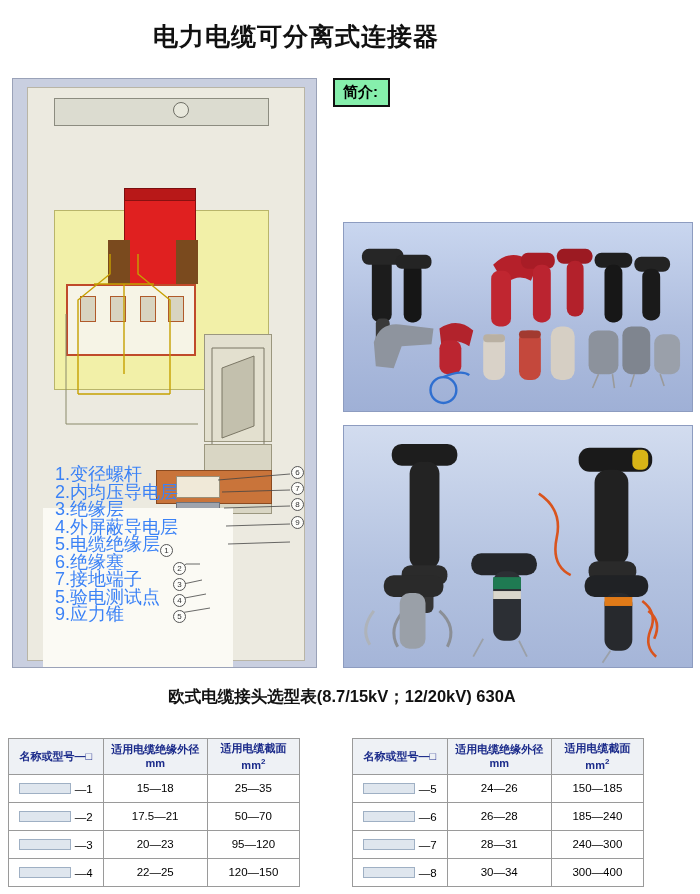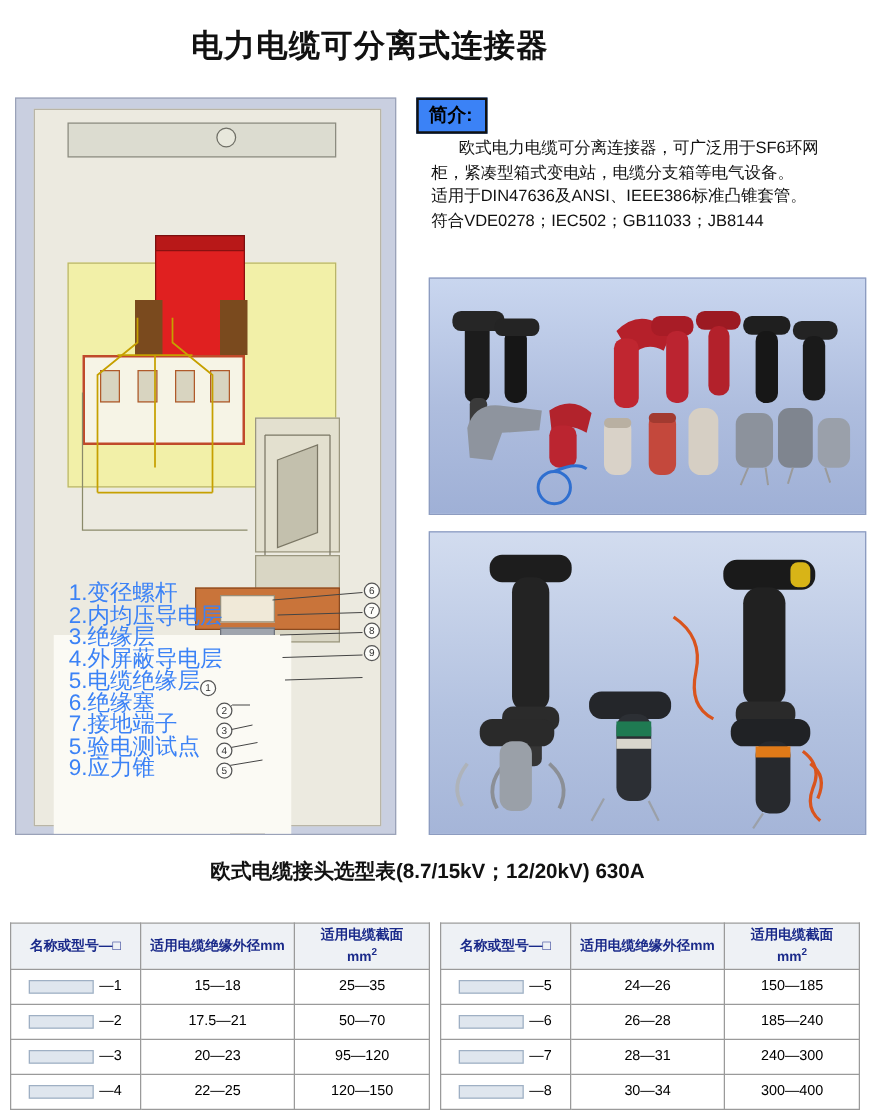--- a/index.html
+++ b/index.html
@@ -112,21 +112,21 @@
   }
   .legend {
     position: absolute; left: 55px; top: 466px;
     font-size: 18px; line-height: 17.5px; color: #3b82f6;
   }
 
   
   .intro-tab {
     position: absolute; left: 333px; top: 78px;
     padding: 3px 10px 3px 8px;
-    background: #3b82f6;
+    background: #86efac;
     border: 2px solid #111;
     font-size: 15px; font-weight: bold;
     z-index: 3;
   }
   .intro-body {
     position: absolute; left: 345px; top: 108px; width: 348px;
     font-size: 13.2px; line-height: 19.5px; color: #111;
   }
   .intro-body p { margin: 0; }
   .intro-body .indent { text-indent: 22px; }
@@ -151,21 +151,21 @@
 
   
   .table-title {
     position: absolute; top: 686px; left: 0; width: 684px;
     text-align: center; font-size: 16.5px; font-weight: bold; color: #111;
   }
 
   
   .tbl {
     position: absolute;
-    width: 336px;
+    width: 292px;
     border-collapse: collapse;
     font-size: 11.5px;
     padding-left: 12px;
   }
   #tbl-left { left: 8px; top: 738px; }
   #tbl-right { left: 352px; top: 738px; }
   .tbl th, .tbl td {
     border: 1px solid #9a9a9a;
     text-align: center;
     vertical-align: middle;
@@ -287,26 +287,20 @@
     <div>3.绝缘层</div>
     <div>4.外屏蔽导电层</div>
     <div>5.电缆绝缘层</div>
     <div>6.绝缘塞</div>
     <div>7.接地端子</div>
     <div>5.验电测试点</div>
     <div>9.应力锥</div>
   </div>
 
   <div class="intro-tab">简介:</div>
-  <div class="intro-body">
-    <p class="indent">欧式电力电缆可分离连接器，可广泛用于SF6环网</p>
-    <p>柜，紧凑型箱式变电站，电缆分支箱等电气设备。</p>
-    <p>适用于DIN47636及ANSI、IEEE386标准凸锥套管。</p>
-    <p>符合VDE0278；IEC502；GB11033；JB8144</p>
-  </div>
 
   <div class="photo" id="photo-top">
     <div class="ph-grad-top"></div>
     <svg style="position:absolute;inset:0" viewBox="0 0 350 190" preserveAspectRatio="none">
 
       <g>
         <rect x="28" y="34" width="20" height="66" rx="8" fill="#1c1c1c"></rect>
         <rect x="18" y="26" width="42" height="16" rx="7" fill="#262626"></rect>
         <rect x="32" y="96" width="14" height="26" rx="5" fill="#3a3a3a"></rect>
         <rect x="60" y="40" width="18" height="60" rx="8" fill="#161616"></rect>

